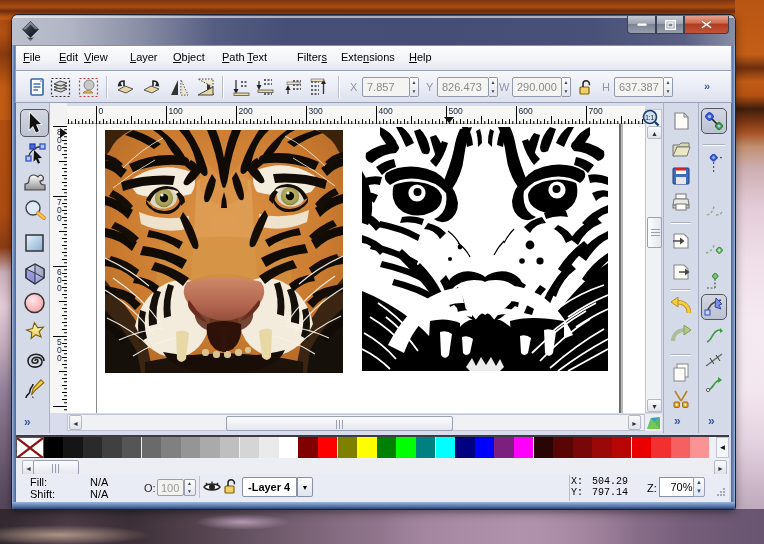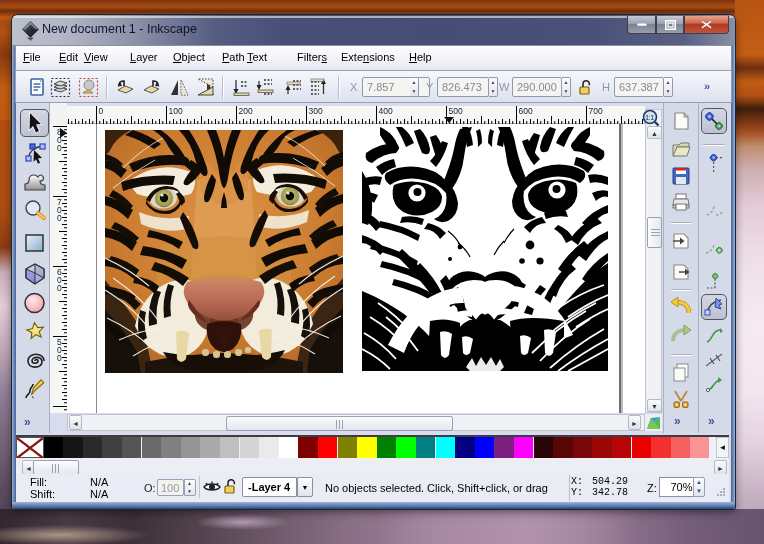--- a/index.html
+++ b/index.html
@@ -85,21 +85,20 @@
           <stop offset="0" stop-color="#7a828e"></stop>
           <stop offset=".45" stop-color="#2c343e"></stop>
           <stop offset="1" stop-color="#0c1016"></stop>
         </linearGradient>
       </defs>
       <path d="M12 1l10 10-10 10L2 11z" fill="url(#inkd)" stroke="#0c0f14" stroke-width="1"></path>
       <path d="M12 1l10 10-4 0-6-6-6 6H2z" fill="#c8ccd4" opacity=".5"></path>
       <path d="M7 21c2 1 8 1 10 0l-3 2h-4z" fill="#14181e"></path>
       <path d="M9 24h6l-3 1z" fill="#14181e"></path>
     </svg>
-  <div id="title" class="abs">New document 1 - Inkscape</div>
   <div id="wbtns" class="abs">
     <div id="wb1" class="wb">
         <svg width="10" height="4">
           <rect x="0" y="0" width="10" height="3.2" rx="1" fill="#fff" stroke="#606878" stroke-width=".6"></rect>
         </svg>
       </div>
     <div id="wb2" class="wb">
         <svg width="11" height="10">
           <rect x="0.7" y="0.7" width="9.6" height="8.6" fill="none" stroke="#fff" stroke-width="1.6"></rect>
           <rect x="3" y="3" width="5" height="4" fill="none" stroke="#fff" stroke-width="1.2"></rect>
@@ -206,21 +205,21 @@
           <line x1="3" y1="9" x2="11" y2="9" stroke-dasharray="2 1.5"></line>
           <line x1="3" y1="13" x2="11" y2="13" stroke-dasharray="2 1.5"></line>
           <line x1="3" y1="17" x2="11" y2="17" stroke-dasharray="2 1.5"></line>
           <line x1="15.5" y1="17" x2="15.5" y2="6"></line>
         </g>
         <path d="M13 7l2.5-5 2.5 5z" fill="#222"></path>
         <rect x="3" y="2" width="13" height="2.5" fill="#e8d8a0" stroke="#555" stroke-width=".8" opacity=".7"></rect>
       </svg>
     <div class="tsep" style="left:322px"></div>
     <span class="flbl" style="left:334px">X</span>
-      <span class="fld" style="left:346px;width:68px">7.857</span>
+      <span class="fld" style="left:346px;width:48px">7.857</span>
       <span class="spin" style="left:394px"></span>
     <span class="flbl" style="left:410px">Y</span>
       <span class="fld" style="left:421px;width:52px">826.473</span>
       <span class="spin" style="left:473px"></span>
     <span class="flbl" style="left:483px">W</span>
       <span class="fld" style="left:496px;width:50px">290.000</span>
       <span class="spin" style="left:546px"></span>
     <svg class="tbi" style="left:562px;top:8px;width:15px;height:17px" viewBox="0 0 15 17">
         <rect x="2" y="8" width="9" height="7" rx="1" fill="#f0d060" stroke="#806010" stroke-width="1.2"></rect>
         <path d="M5 8V5a3.2 3.2 0 016.4 0v1.2" fill="none" stroke="#222" stroke-width="1.5"></path>
@@ -917,26 +916,25 @@
         <path d="M1 8c3-4 13-4 16 0-3 4-13 4-16 0z" fill="#fff" stroke="#222" stroke-width="1.4"></path>
         <circle cx="9" cy="8" r="3" fill="#222"></circle>
         <path d="M3 4l1.5 2M15 4l-1.5 2M9 2.5v2" stroke="#222" stroke-width="1.3"></path>
       </svg>
     <svg style="position:absolute;left:207px;top:4px" width="14" height="17" viewBox="0 0 14 17">
         <rect x="2" y="8" width="9" height="7" rx="1" fill="#f0d060" stroke="#806010" stroke-width="1.2"></rect>
         <path d="M5 8V5a3.2 3.2 0 016.4 0v1.2" fill="none" stroke="#222" stroke-width="1.5"></path>
       </svg>
     <div style="position:absolute;left:226px;top:3px;width:55px;height:20px;background:#fff;border:1px solid #8a90a4;border-radius:2px 0 0 2px;padding:3px 0 0 5px;font-size:11px;font-weight:bold">-Layer 4</div>
     <div style="position:absolute;left:281px;top:3px;width:16px;height:20px;background:linear-gradient(180deg,#fdfdfe,#dfe3ec);border:1px solid #8a90a4;border-radius:0 2px 2px 0;text-align:center;font-size:7px;padding-top:6px">▼</div>
-    <div style="position:absolute;left:309px;top:8px;white-space:nowrap;width:240px;overflow:hidden">No objects selected. Click, Shift+click, or drag</div>
     <div style="position:absolute;left:553px;top:1px;width:1px;height:26px;background:#b8bcc8"></div>
     <div style="position:absolute;left:555px;top:2px;font-family:'Liberation Mono',monospace;font-size:10px;letter-spacing:0">X:</div>
     <div style="position:absolute;left:555px;top:13px;font-family:'Liberation Mono',monospace;font-size:10px">Y:</div>
     <div style="position:absolute;left:576px;top:2px;font-family:'Liberation Mono',monospace;font-size:10px">504.29</div>
-    <div style="position:absolute;left:576px;top:13px;font-family:'Liberation Mono',monospace;font-size:10px">342.78</div>
+    <div style="position:absolute;left:576px;top:13px;font-family:'Liberation Mono',monospace;font-size:10px">797.14</div>
     <div style="position:absolute;left:631px;top:8px">Z:</div>
     <div style="position:absolute;left:643px;top:3px;width:45px;height:20px;background:#fff;border:1px solid #8a90a4;text-align:center;padding-top:3px">70%</div>
     <div class="spin3" style="left:677px;top:3px"></div>
     <svg style="position:absolute;left:700px;top:13px" width="11" height="11">
         <g fill="#aab">
           <rect x="7" y="1" width="2" height="2"></rect>
           <rect x="4" y="4" width="2" height="2"></rect>
           <rect x="7" y="4" width="2" height="2"></rect>
           <rect x="1" y="7" width="2" height="2"></rect>
           <rect x="4" y="7" width="2" height="2"></rect>

